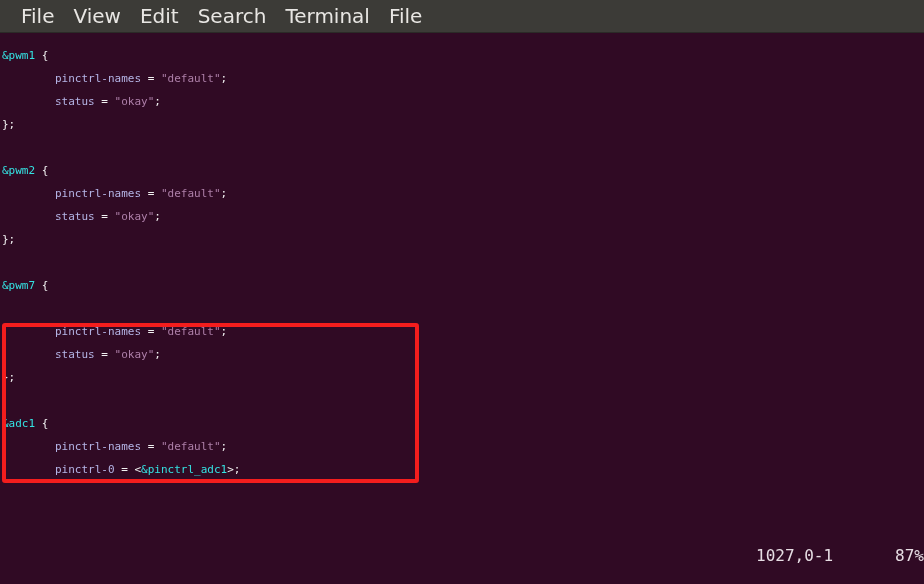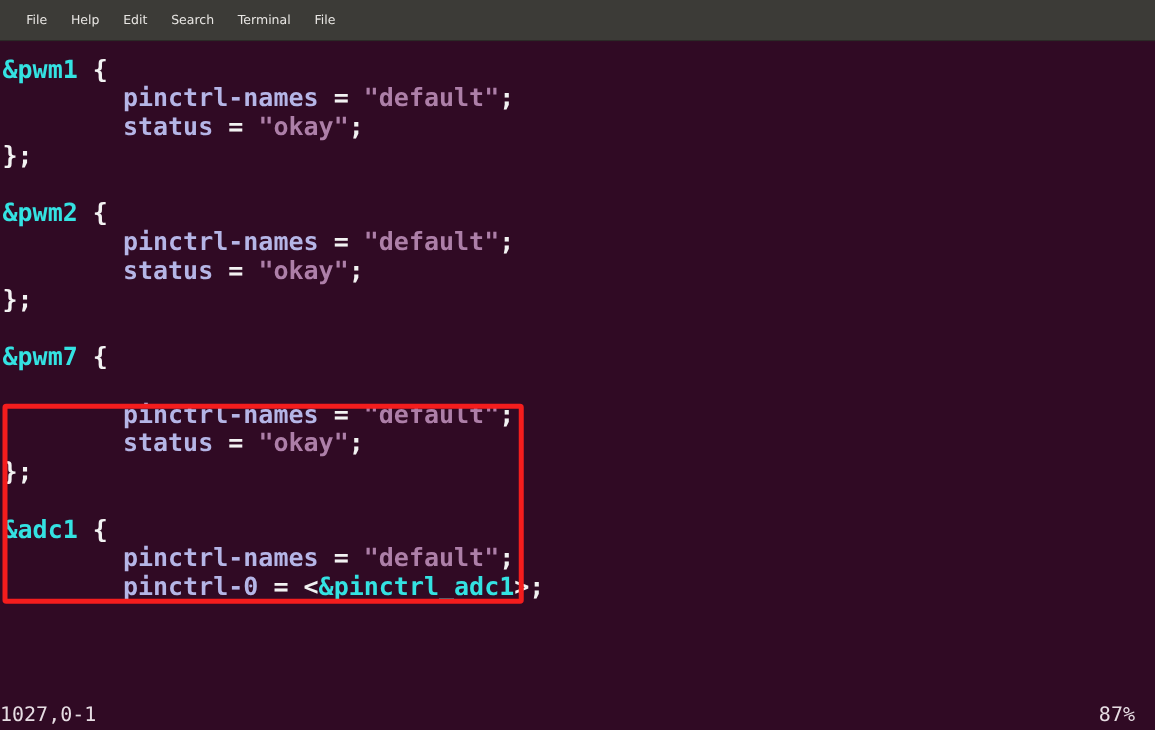--- a/index.html
+++ b/index.html
@@ -20,21 +20,21 @@
     background: #3c3b37;
     display: flex;
     align-items: center;
     padding-left: 12px;
     box-sizing: border-box;
     border-bottom: 1px solid #2b2a27;
   }
   .menu-item {
     color: #e8e6e3;
     font-family: "DejaVu Sans", sans-serif;
-    font-size: 10px;
+    font-size: 20px;
     padding: 3px 9px;
     margin-right: 1px;
     white-space: nowrap;
     cursor: default;
     border-radius: 2px;
   }
 
   
   #terminal {
     position: relative;
@@ -46,25 +46,24 @@
   #code {
     position: absolute;
     top: 0;
     left: 0;
     padding: 11px 0 0 2px;
     box-sizing: border-box;
   }
   .line {
     height: 23px;
     line-height: 23px;
-    font-size: 20px;
+    font-size: 11px;
     font-family: "DejaVu Sans Mono", monospace;
     white-space: pre;
     letter-spacing: 0px;
-    font-weight: bold;
   }
   .c-node   { color: #34e2e2; }            
   .c-punct  { color: #f2f2f2; }            
   .c-prop   { color: #b5b5e6; text-align: center; }            
   .c-str    { color: #ad7fa8; }            
 
   
   #highlight-box {
     position: absolute;
     left: 2px;
@@ -74,40 +73,40 @@
     border: 4px solid #f41d1d;
     border-radius: 3px;
     box-sizing: border-box;
     pointer-events: none;
   }
 
   
   #statusbar {
     position: absolute;
     left: 0;
-    bottom: 0;
+    bottom: 16px;
     width: 924px;
     height: 26px;
     display: flex;
     align-items: center;
-    justify-content: space-between;
+    justify-content: flex-end;
     font-family: "DejaVu Sans Mono", monospace;
     font-size: 16px;
     color: #e6dde3;
-    padding-right: 16px;
+    padding-right: 0;
     box-sizing: border-box;
   }
   #status-pos { margin-right: 62px; }
 </style>
 </head>
 <body>
 
 <div id="menubar">
     <div class="menu-item">File</div>
-    <div class="menu-item">Help</div>
+    <div class="menu-item">View</div>
     <div class="menu-item">Edit</div>
     <div class="menu-item">Search</div>
     <div class="menu-item">Terminal</div>
     <div class="menu-item">File</div>
   </div>
 
 <div id="terminal">
   <div id="code">
       <div class="line"><span class="c-node">&amp;pwm1</span><span class="c-punct"> </span><span class="c-punct">{</span></div>
       <div class="line"><span class="c-punct">        </span><span class="c-prop">pinctrl-names</span><span class="c-punct"> = </span><span class="c-str">"default"</span><span class="c-punct">;</span></div>

